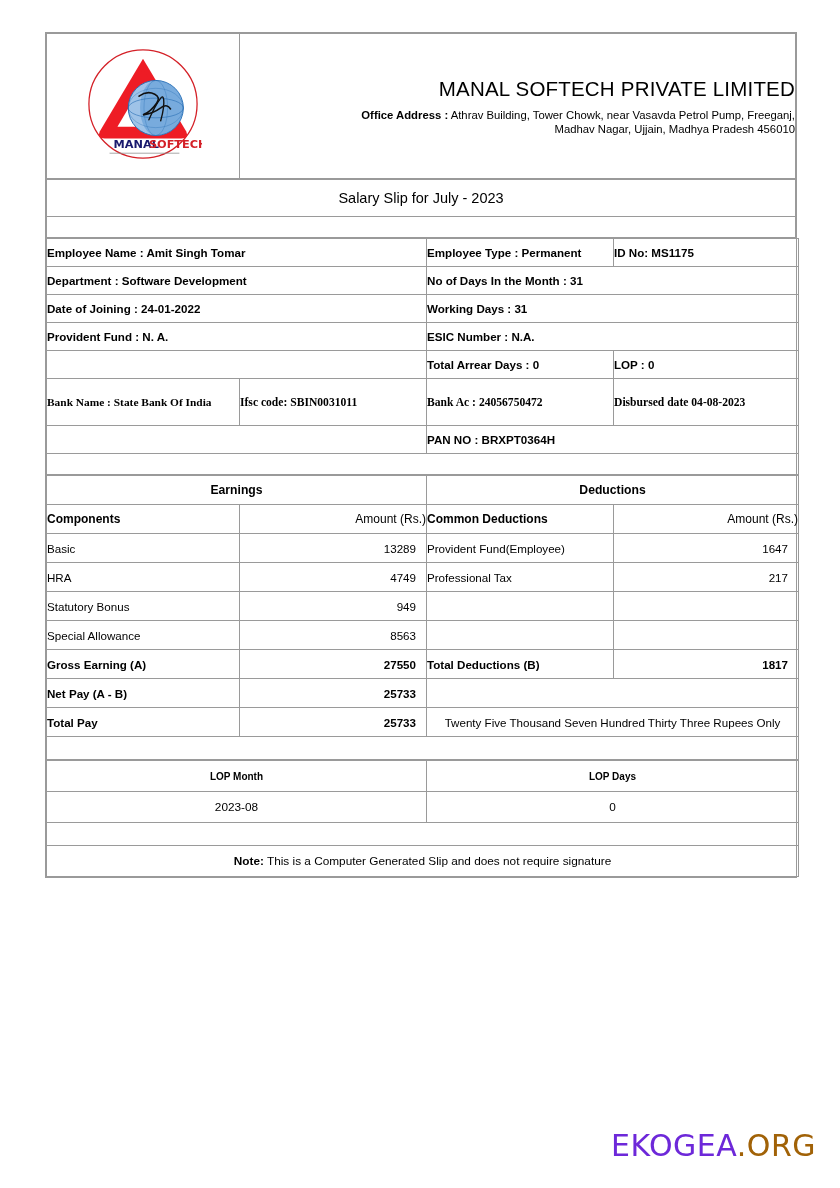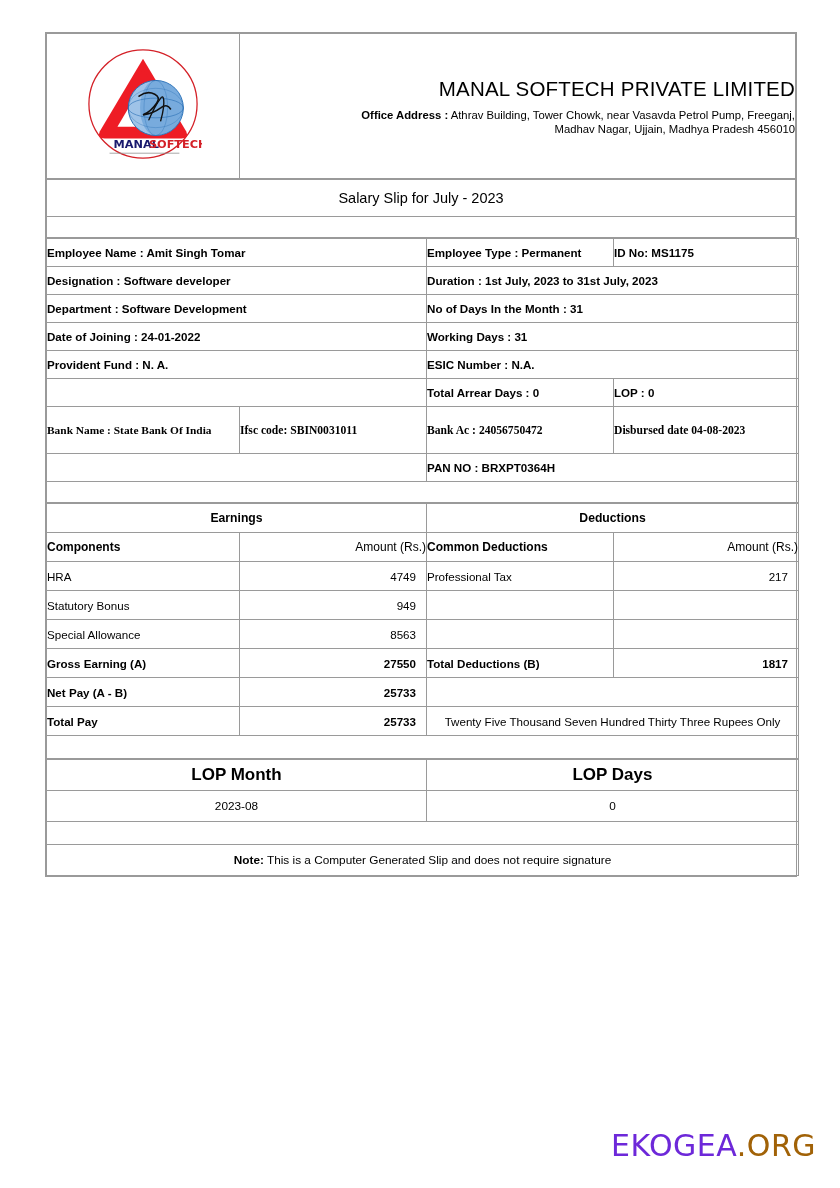--- a/index.html
+++ b/index.html
@@ -136,21 +136,21 @@
   .lop-title td {
     height: 30px;
     text-align: center;
     font-weight: bold;
     font-size: 12.2px;
   }
   .lop-head td {
     height: 30px;
     text-align: center;
     font-weight: bold;
-    font-size: 17px;
+    font-size: 10px;
   }
   .lop-row td {
     height: 30px;
     text-align: center;
     font-size: 11.8px;
   }
   .note-row td {
     height: 30px;
     text-align: center;
     font-size: 11.8px;
@@ -235,24 +235,20 @@
         <col style="width:185px">
       </colgroup>
 
       <tbody>
           <tr class="det">
         <td colspan="2">Employee Name : Amit Singh Tomar</td>
         <td>Employee Type : Permanent</td>
         <td>ID No: MS1175</td>
       </tr>
 
-      <tr class="det">
-        <td colspan="2">Designation : Software developer</td>
-        <td colspan="2">Duration :  1st July, 2023 to 31st July, 2023</td>
-      </tr>
 
       <tr class="det">
         <td colspan="2">Department : Software Development</td>
         <td colspan="2">No of Days In the Month : 31</td>
       </tr>
 
       <tr class="det">
         <td colspan="2">Date of Joining : 24-01-2022</td>
         <td colspan="2">Working Days : 31</td>
       </tr>
@@ -300,20 +296,26 @@
         <td colspan="2">Deductions</td>
       </tr>
 
       <tr class="col-head">
         <td>Components</td>
         <td class="amt">Amount (Rs.)</td>
         <td>Common Deductions</td>
         <td class="amt">Amount (Rs.)</td>
       </tr>
 
+      <tr class="line">
+        <td>Basic</td>
+        <td class="amt">13289</td>
+        <td>Provident Fund(Employee)</td>
+        <td class="amt">1647</td>
+      </tr>
 
       <tr class="line">
         <td>HRA</td>
         <td class="amt">4749</td>
         <td>Professional Tax</td>
         <td class="amt">217</td>
       </tr>
 
       <tr class="line">
         <td>Statutory Bonus</td>

